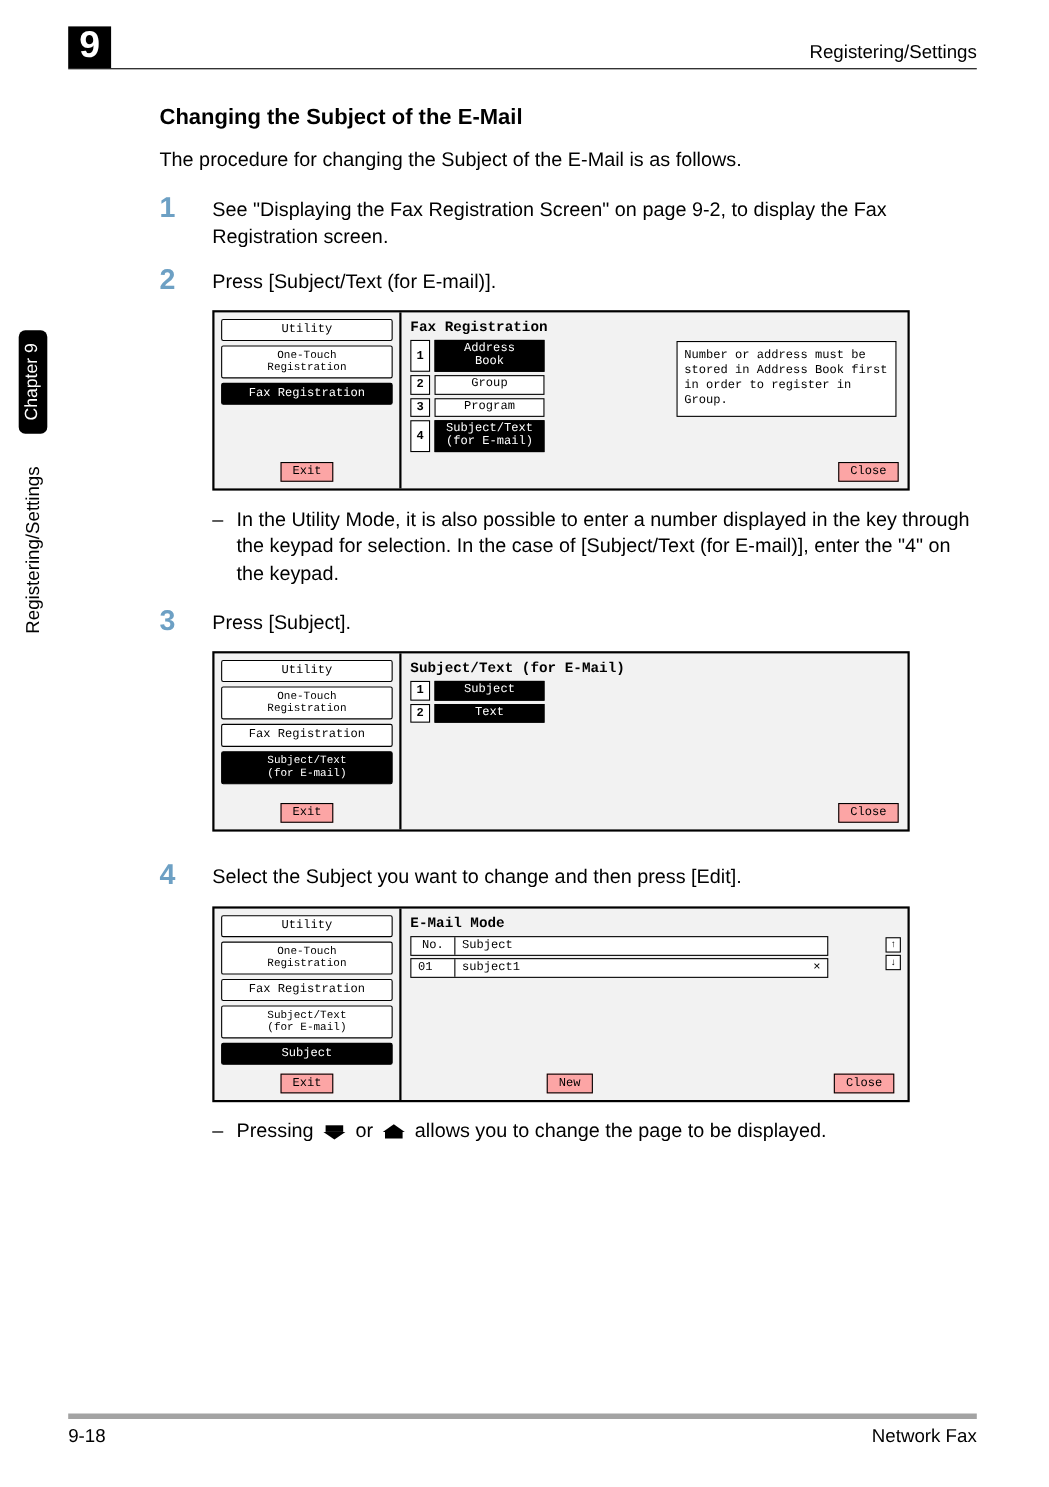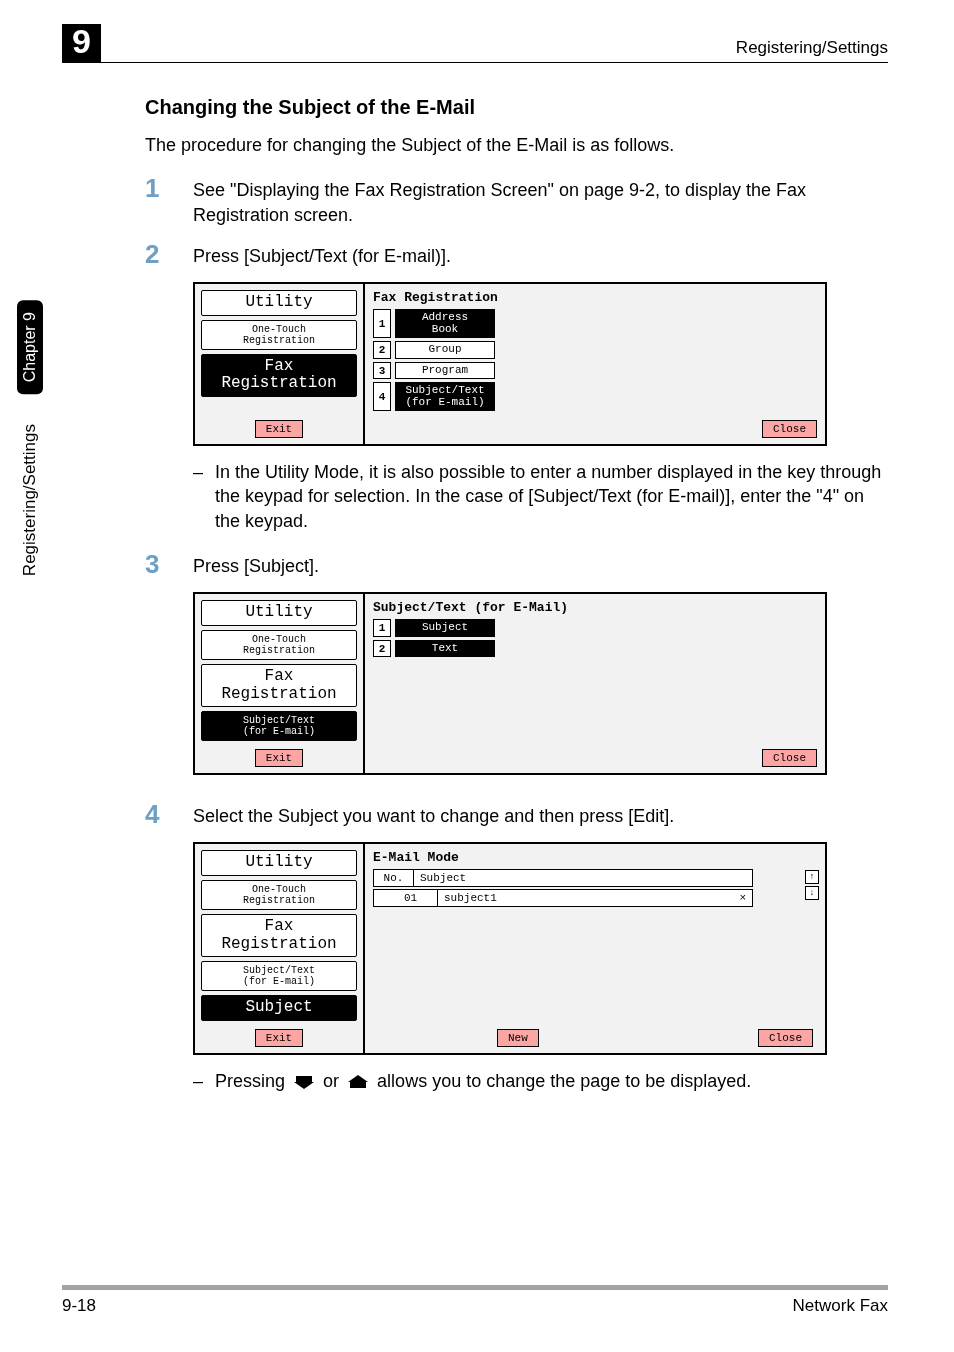--- a/index.html
+++ b/index.html
@@ -130,21 +130,21 @@
     display: flex;
     flex-direction: column;
     position: relative;
     min-height: 160px;
   }
   .tab {
     border: 1.5px solid #000;
     background: #fff;
     padding: 3px 6px;
     text-align: center;
-    font-size: 16px;
+    font-size: 11px;
     line-height: 1.1;
     border-radius: 2px;
   }
   .tab.inv {
     background: #000;
     color: #fff;
   }
   .tab.small { font-size: 10px; }
   .scr-title { font-weight: bold; font-size: 13px; margin-bottom: 4px; font-family: "Courier New", monospace; }
   .scr-row {
@@ -212,21 +212,20 @@
     font-size: 11px;
     margin-bottom: 2px;
     text-align: center;
   }
   .table-head span { padding: 2px 6px; }
   .table-row {
     border: 1.5px solid #000;
     background: #fff;
     display: flex;
     font-size: 11px;
-    padding-left: 24px;
   }
   .table-row span { padding: 2px 6px; }
   .scroll {
     position: absolute;
     right: 6px;
     top: 26px;
     width: 14px;
     display: flex;
     flex-direction: column;
     gap: 2px;
@@ -308,20 +307,21 @@
         <div class="scr-row">
             <div class="nbox">3</div>
             <div class="btn">Program</div>
           </div>
         <div class="scr-row">
             <div class="nbox">4</div>
             <div class="btn inv" style="white-space:pre-line;">Subject/Text
 (for E-mail)</div>
           </div>
       </div>
+      <div class="infobox">Number or address must be stored in Address Book first in order to register in Group.</div>
       <div class="bottom-bar">
           <div class="closebtn">Close</div>
         </div>
     </div>
   </div>
 
   <div class="note">
     <div>–</div>
     <div>In the Utility Mode, it is also possible to enter a number displayed in the key through the keypad for selection. In the case of [Subject/Text (for E-mail)], enter the "4" on the keypad.</div>
   </div>

